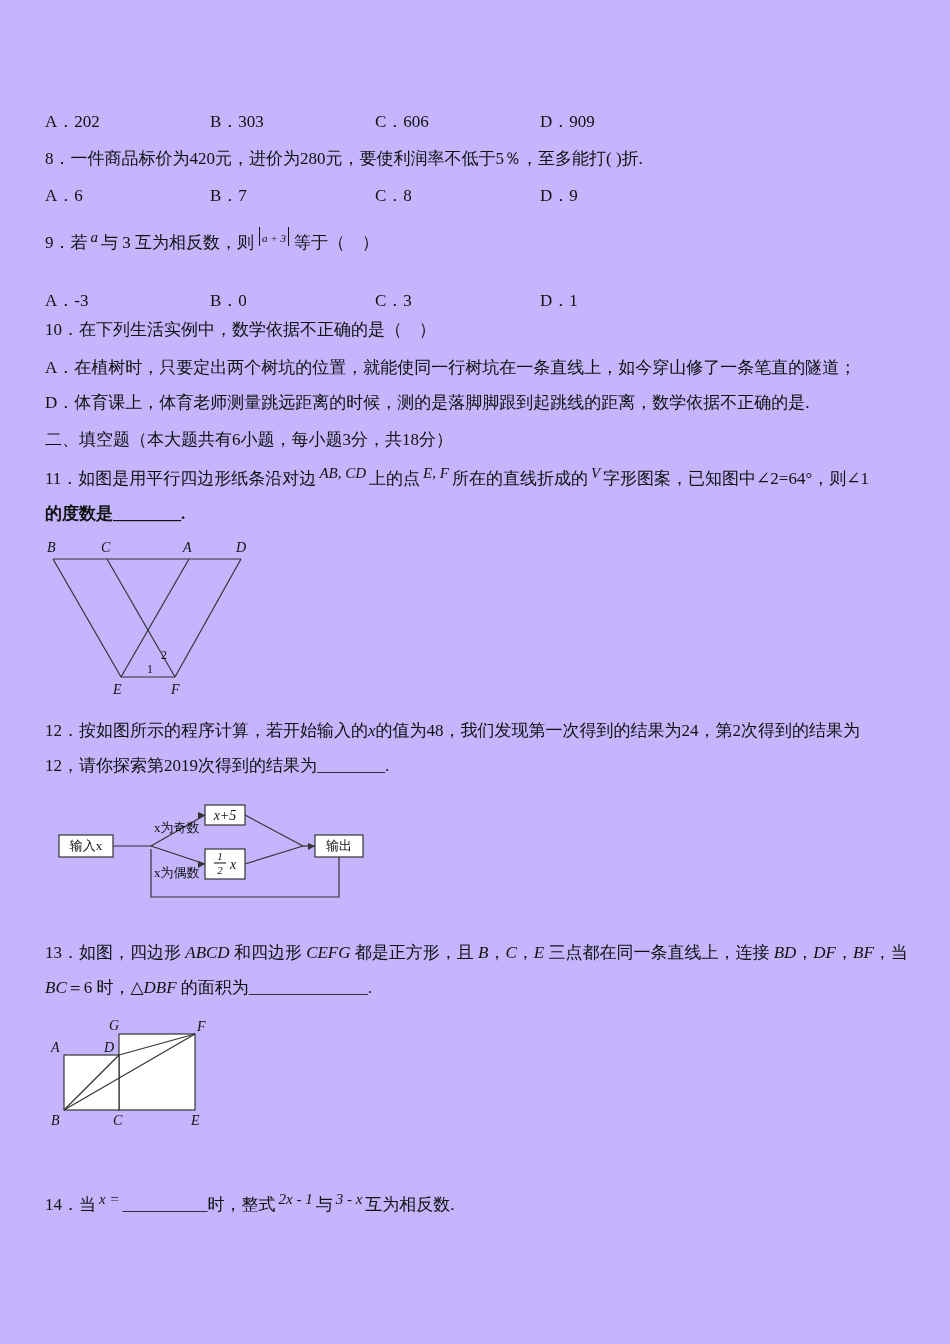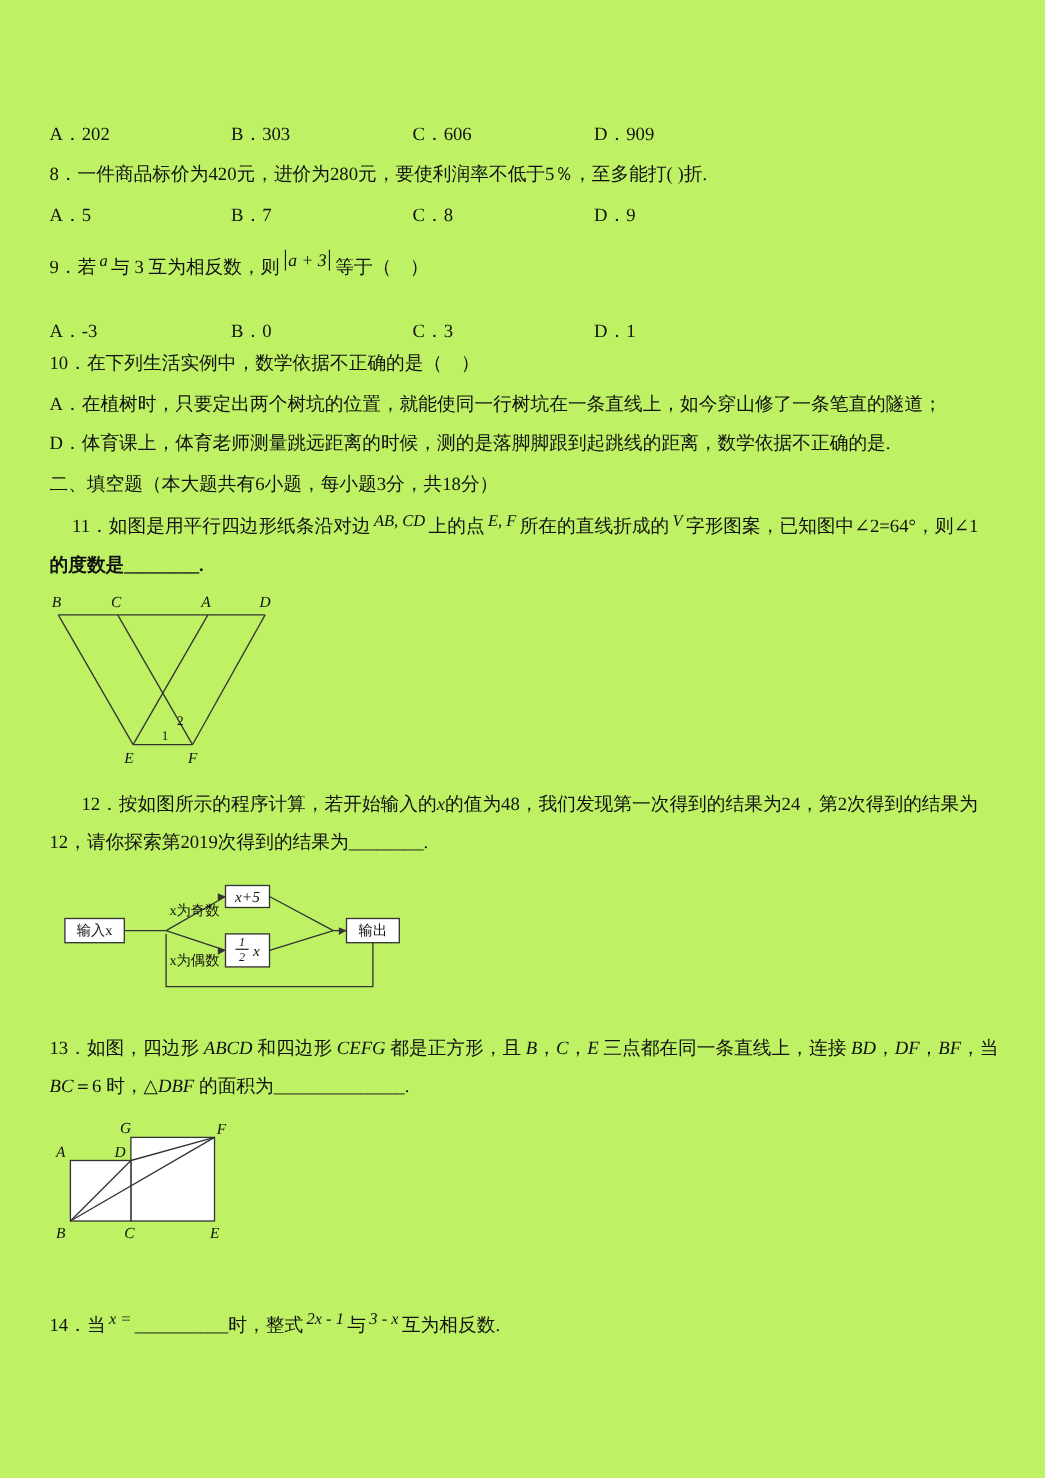--- a/index.html
+++ b/index.html
@@ -1,25 +1,25 @@
 <!DOCTYPE html>
 <html><head>
 <meta charset="utf-8">
 <style>
   html,body{margin:0;padding:0;background:#fff;}
   .page{width:950px;height:1344px;box-sizing:border-box;padding:100px 40px 20px 45px;
     font-family:"Liberation Serif","DejaVu Serif",serif;font-size:17px;color:#111;
-    position:relative;overflow:hidden;background:#bef264;}
+    position:relative;overflow:hidden;background:#c4b5fd;}
   .opts{display:flex;margin-top:10px;}
   .opts span{width:165px;flex:0 0 auto;}
   .stem{margin-top:12px;line-height:1.7;}
   .seg-p{font-style:normal;}
   .seg-mi{font-style:italic;}
   .seg-m{font-style:italic;position:relative;top:-6px;font-size:15px;padding:0 3px;white-space:nowrap;}
-  .seg-abs{position:relative;top:-6px;font-style:italic;font-size:16px;padding:0 3px;white-space:nowrap;}
+  .seg-abs{position:relative;top:-6px;font-style:italic;font-size:11px;padding:0 3px;white-space:nowrap;}
   .absbar{display:inline-block;width:1px;height:19px;background:#111;margin:0 2px;vertical-align:-4px;}
   .q10opts p{margin:0;line-height:2.05;}
   .fig{display:block;}
   svg{overflow:visible;}
   svg text{font-family:"Liberation Serif","DejaVu Serif",serif;fill:#111;}
   .lbl{font-style:italic;font-size:14px;}
   .num{font-size:12px;}
   .cn{font-size:13px;}
   .frac{font-size:11px;font-style:italic;}
   .ln{stroke:#333;stroke-width:1.2;fill:none;}
@@ -33,21 +33,21 @@
 
   <div class="opts">
     <span>A．202</span>
     <span>B．303</span>
     <span>C．606</span>
     <span>D．909</span>
   </div>
 
   <div class="stem">8．一件商品标价为420元，进价为280元，要使利润率不低于5％，至多能打( )折.</div>
   <div class="opts">
-    <span>A．5</span>
+    <span>A．6</span>
     <span>B．7</span>
     <span>C．8</span>
     <span>D．9</span>
   </div>
 
   <div class="stem" style="margin-top:22px;"><span class="seg-p">9．若</span><span class="seg-m">a</span><span class="seg-p">与 3 互为相反数，则</span><span class="seg-abs"><span class="absbar"></span><span>a + 3</span><span class="absbar"></span></span><span class="seg-p">等于（　）</span></div>
   <div class="opts" style="margin-top:31px;">
     <span>A．-3</span>
     <span>B．0</span>
     <span>C．3</span>
@@ -55,41 +55,41 @@
   </div>
 
   <div class="stem" style="margin-top:4px;">10．在下列生活实例中，数学依据不正确的是（　）</div>
   <div class="q10opts" style="margin-top:6px;">
     <p>A．在植树时，只要定出两个树坑的位置，就能使同一行树坑在一条直线上，如今穿山修了一条笔直的隧道；</p>
     <p>D．体育课上，体育老师测量跳远距离的时候，测的是落脚脚跟到起跳线的距离，数学依据不正确的是.</p>
   </div>
 
   <div class="stem" style="margin-top:6px;">二、填空题（本大题共有6小题，每小题3分，共18分）</div>
 
-  <div class="stem" style="margin-top:10px;text-align:center;"><span class="seg-p">11．如图是用平行四边形纸条沿对边</span><span class="seg-m">AB, CD</span><span class="seg-p">上的点</span><span class="seg-m">E, F</span><span class="seg-p">所在的直线折成的</span><span class="seg-m">V</span><span class="seg-p">字形图案，已知图中∠2=64°，则∠1</span></div>
+  <div class="stem" style="margin-top:10px;"><span class="seg-p">11．如图是用平行四边形纸条沿对边</span><span class="seg-m">AB, CD</span><span class="seg-p">上的点</span><span class="seg-m">E, F</span><span class="seg-p">所在的直线折成的</span><span class="seg-m">V</span><span class="seg-p">字形图案，已知图中∠2=64°，则∠1</span></div>
   <div class="stem" style="margin-top:6px;font-weight:bold;">的度数是________.</div>
 
   <svg class="fig" style="margin-top:8px;margin-left:-2px;" width="260" height="166" viewBox="0 0 260 166">
     <line class="ln" x1="10" y1="22" x2="198" y2="22"></line>
     <line class="ln" x1="10" y1="22" x2="78" y2="140"></line>
     <line class="ln" x1="64" y1="22" x2="132" y2="140"></line>
     <line class="ln" x1="146" y1="22" x2="78" y2="140"></line>
     <line class="ln" x1="198" y1="22" x2="132" y2="140"></line>
     <line class="ln" x1="78" y1="140" x2="132" y2="140"></line>
     <text class="lbl" x="4" y="15">B</text>
     <text class="lbl" x="58" y="15">C</text>
     <text class="lbl" x="140" y="15">A</text>
     <text class="lbl" x="193" y="15">D</text>
     <text class="lbl" x="70" y="157">E</text>
     <text class="lbl" x="128" y="157">F</text>
     <text class="num" x="104" y="136">1</text>
     <text class="num" x="118" y="122">2</text>
   </svg>
 
-  <div class="stem" style="margin-top:14px;margin-left:29px;"><span class="seg-p">12．按如图所示的程序计算，若开始输入的</span><span class="seg-mi">x</span><span class="seg-p">的值为48，我们发现第一次得到的结果为24，第2次得到的结果为</span></div>
+  <div class="stem" style="margin-top:14px;"><span class="seg-p">12．按如图所示的程序计算，若开始输入的</span><span class="seg-mi">x</span><span class="seg-p">的值为48，我们发现第一次得到的结果为24，第2次得到的结果为</span></div>
   <div class="stem" style="margin-top:6px;">12，请你探索第2019次得到的结果为________.</div>
 
   <svg class="fig" style="margin-top:16px;margin-left:10px;" width="340" height="112" viewBox="0 0 340 112">
 
     <line class="ln" x1="58" y1="49" x2="96" y2="49"></line>
     <line class="ln" x1="96" y1="49" x2="150" y2="18"></line>
     <line class="ln" x1="96" y1="49" x2="150" y2="67"></line>
     <line class="ln" x1="190" y1="18" x2="248" y2="49"></line>
     <line class="ln" x1="190" y1="67" x2="248" y2="49"></line>
     <line class="ln" x1="248" y1="49" x2="260" y2="49"></line>

